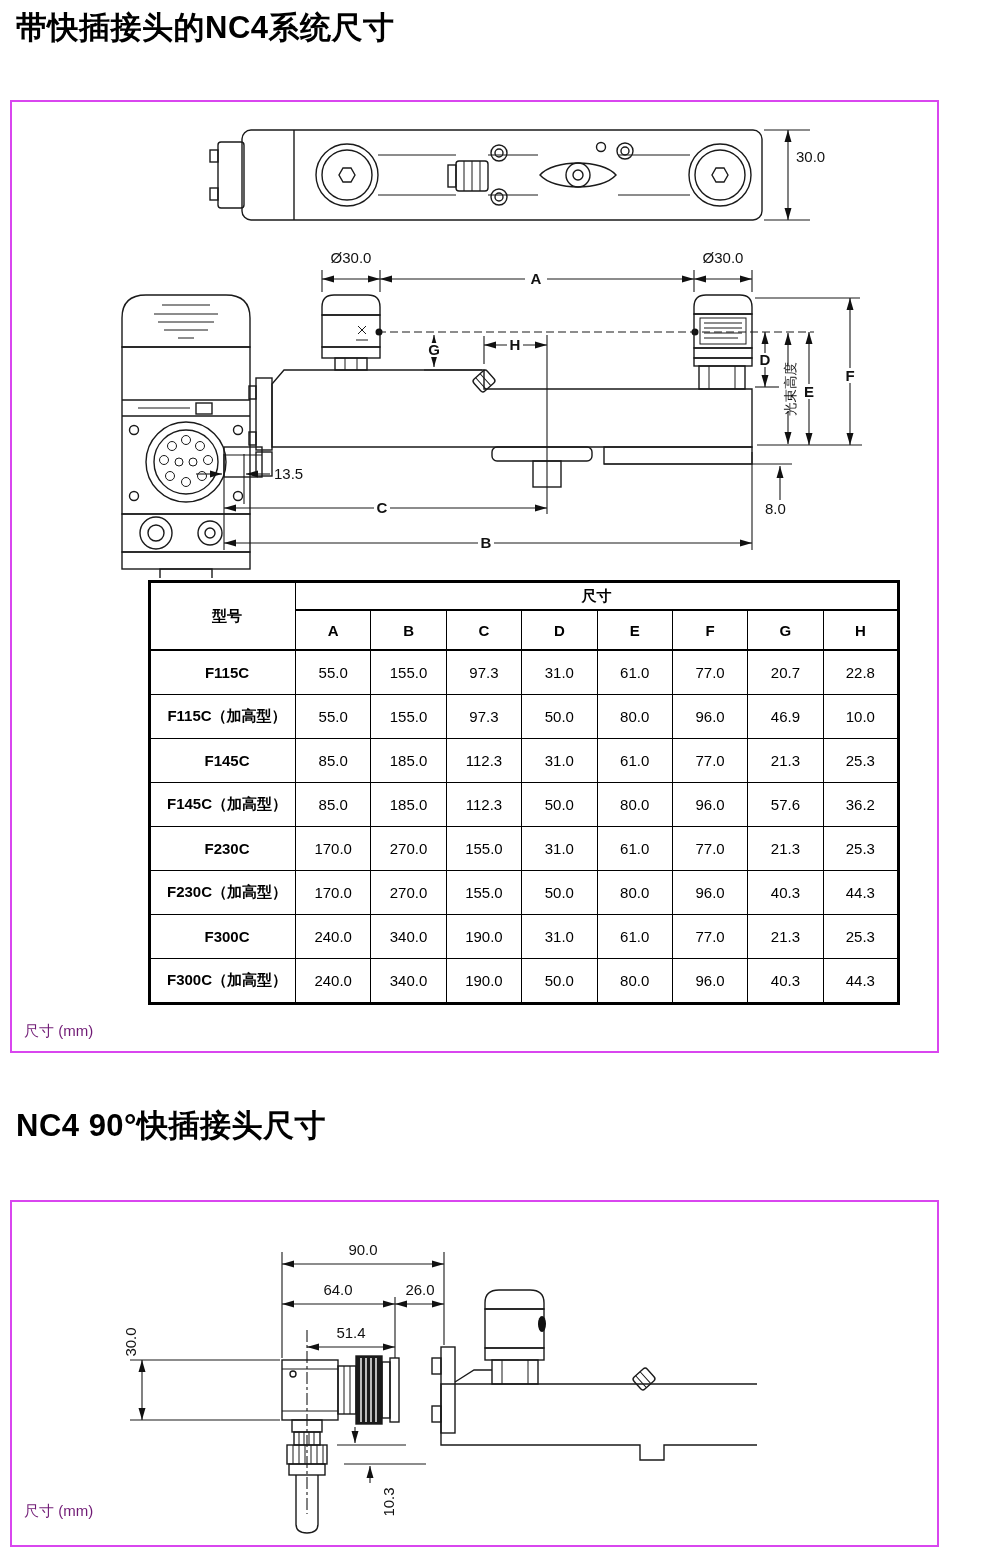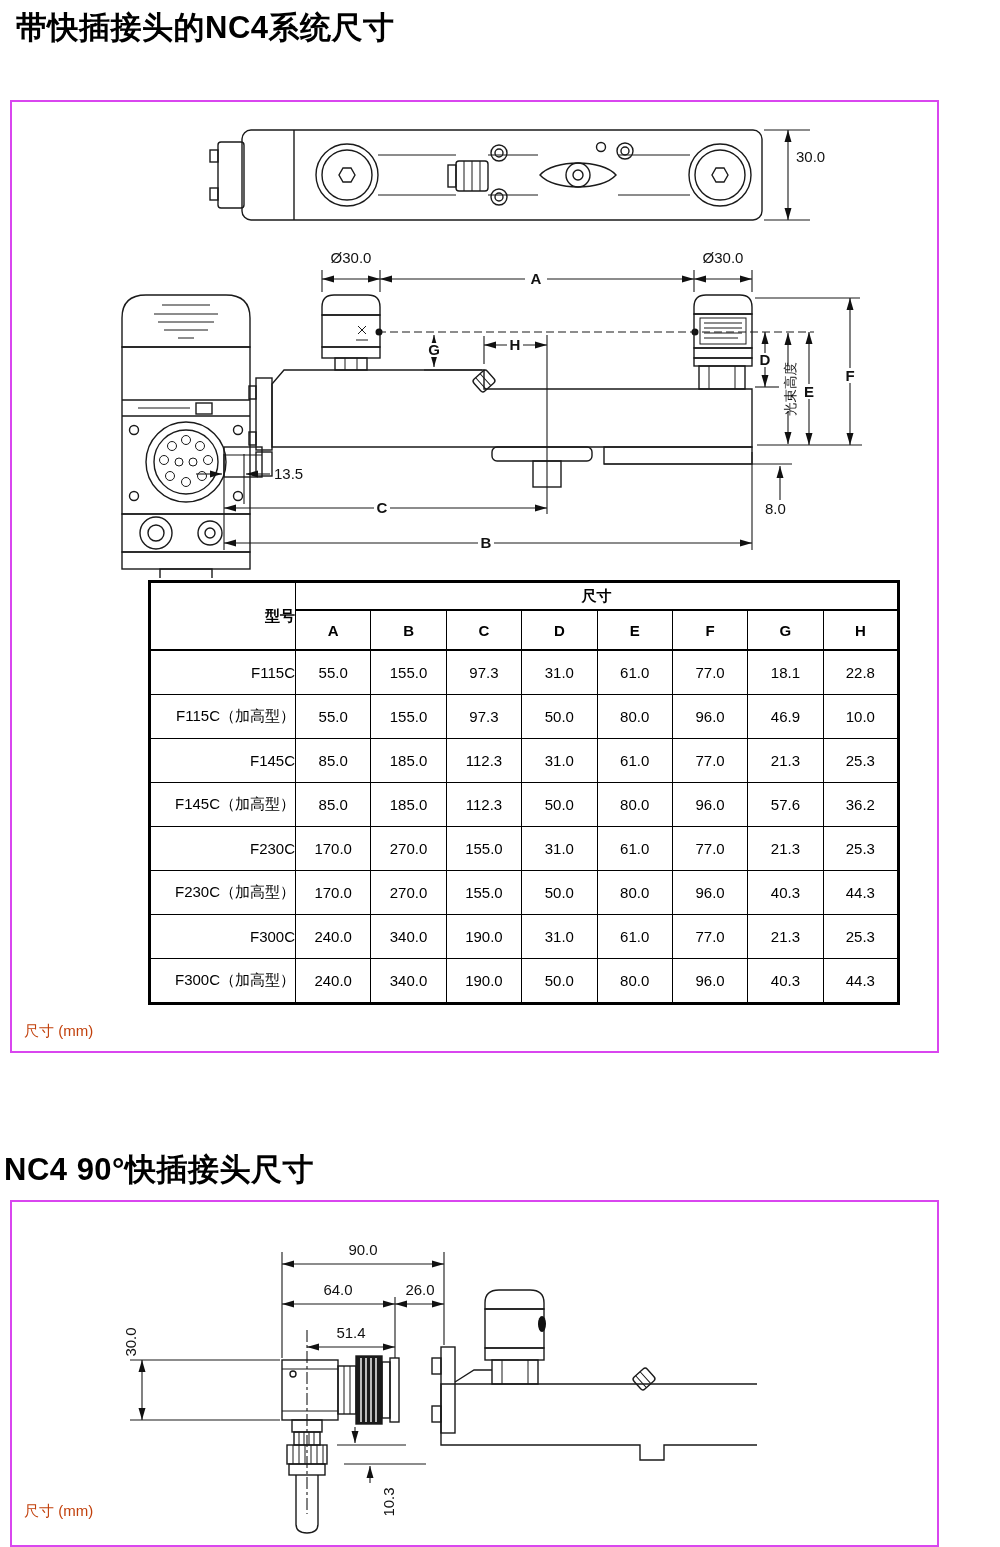--- a/index.html
+++ b/index.html
@@ -1,36 +1,36 @@
 <!DOCTYPE html>
 <html><head>
 <meta charset="utf-8">
 <style>
   html,body{margin:0;padding:0;background:#fff;}
   body{width:1000px;height:1547px;position:relative;font-family:"Liberation Sans",sans-serif;color:#000;overflow:hidden;}
   .page-title{position:absolute;left:16px;font-size:31px;font-weight:bold;letter-spacing:.5px;white-space:nowrap;}
   #title1{top:7px;}
-  #title2{top:1105px;left:4px;margin-top:44px;}
+  #title2{top:1105px;left:16px;}
   .panel{position:absolute;left:10px;width:929px;background:#fff;border:2px solid #d946ef;box-sizing:border-box;}
   #panel1{top:100px;height:953px;}
   #panel2{top:1200px;height:347px;}
   .panel>svg{position:absolute;left:0;top:0;}
-  .units-note{position:absolute;left:12px;font-size:15px;color:#c2410c;}
+  .units-note{position:absolute;left:12px;font-size:15px;color:#701a75;}
   #units1{top:920px;}
   #units2{top:300px;}
   
   #dims-table{position:absolute;left:136px;top:478px;border-collapse:collapse;table-layout:fixed;width:752px;background:#fff;}
   #dims-table th,#dims-table td{border:1.5px solid #000;font-size:15px;padding:0;}
   #dims-table{border:3px solid #000;}
   #dims-table thead th{font-weight:bold;}
   #dims-table thead tr.r1 th{height:26px;border-bottom:2.5px solid #000;}
   #dims-table thead tr.r2 th{height:38px;border-bottom:2.5px solid #000;}
   #dims-table tbody td{height:43px;text-align:center;font-weight:normal;}
-  #dims-table tbody th{height:43px;text-align:right;padding-left:8px;font-weight:normal;font-size:15px;white-space:nowrap;}
-  #dims-table th.model-h{text-align:right;padding-left:8px;}
+  #dims-table tbody th{height:43px;text-align:center;padding-left:8px;font-weight:bold;font-size:15px;white-space:nowrap;}
+  #dims-table th.model-h{text-align:center;padding-left:8px;}
   
   svg text{font-family:"Liberation Sans",sans-serif;font-size:15px;fill:#111;stroke:none;}
   svg text.b{font-weight:bold;}
   svg text.cjk{font-size:13.5px;}
   svg .dim{stroke-width:1.1;}
   svg .dash{stroke-dasharray:8 4;}
   svg .cdash{stroke-dasharray:12 3 3 3;}
   svg .tl{stroke-width:1;}
   svg .wfill{fill:#fff;stroke:none;}
 </style>
@@ -227,21 +227,21 @@
     </thead>
     <tbody>
       <tr>
         <th>F115C</th>
         <td>55.0</td>
         <td>155.0</td>
         <td>97.3</td>
         <td>31.0</td>
         <td>61.0</td>
         <td>77.0</td>
-        <td>18.1</td>
+        <td>20.7</td>
         <td>22.8</td>
       </tr>
       <tr>
         <th>F115C（加高型）</th>
         <td>55.0</td>
         <td>155.0</td>
         <td>97.3</td>
         <td>50.0</td>
         <td>80.0</td>
         <td>96.0</td>

